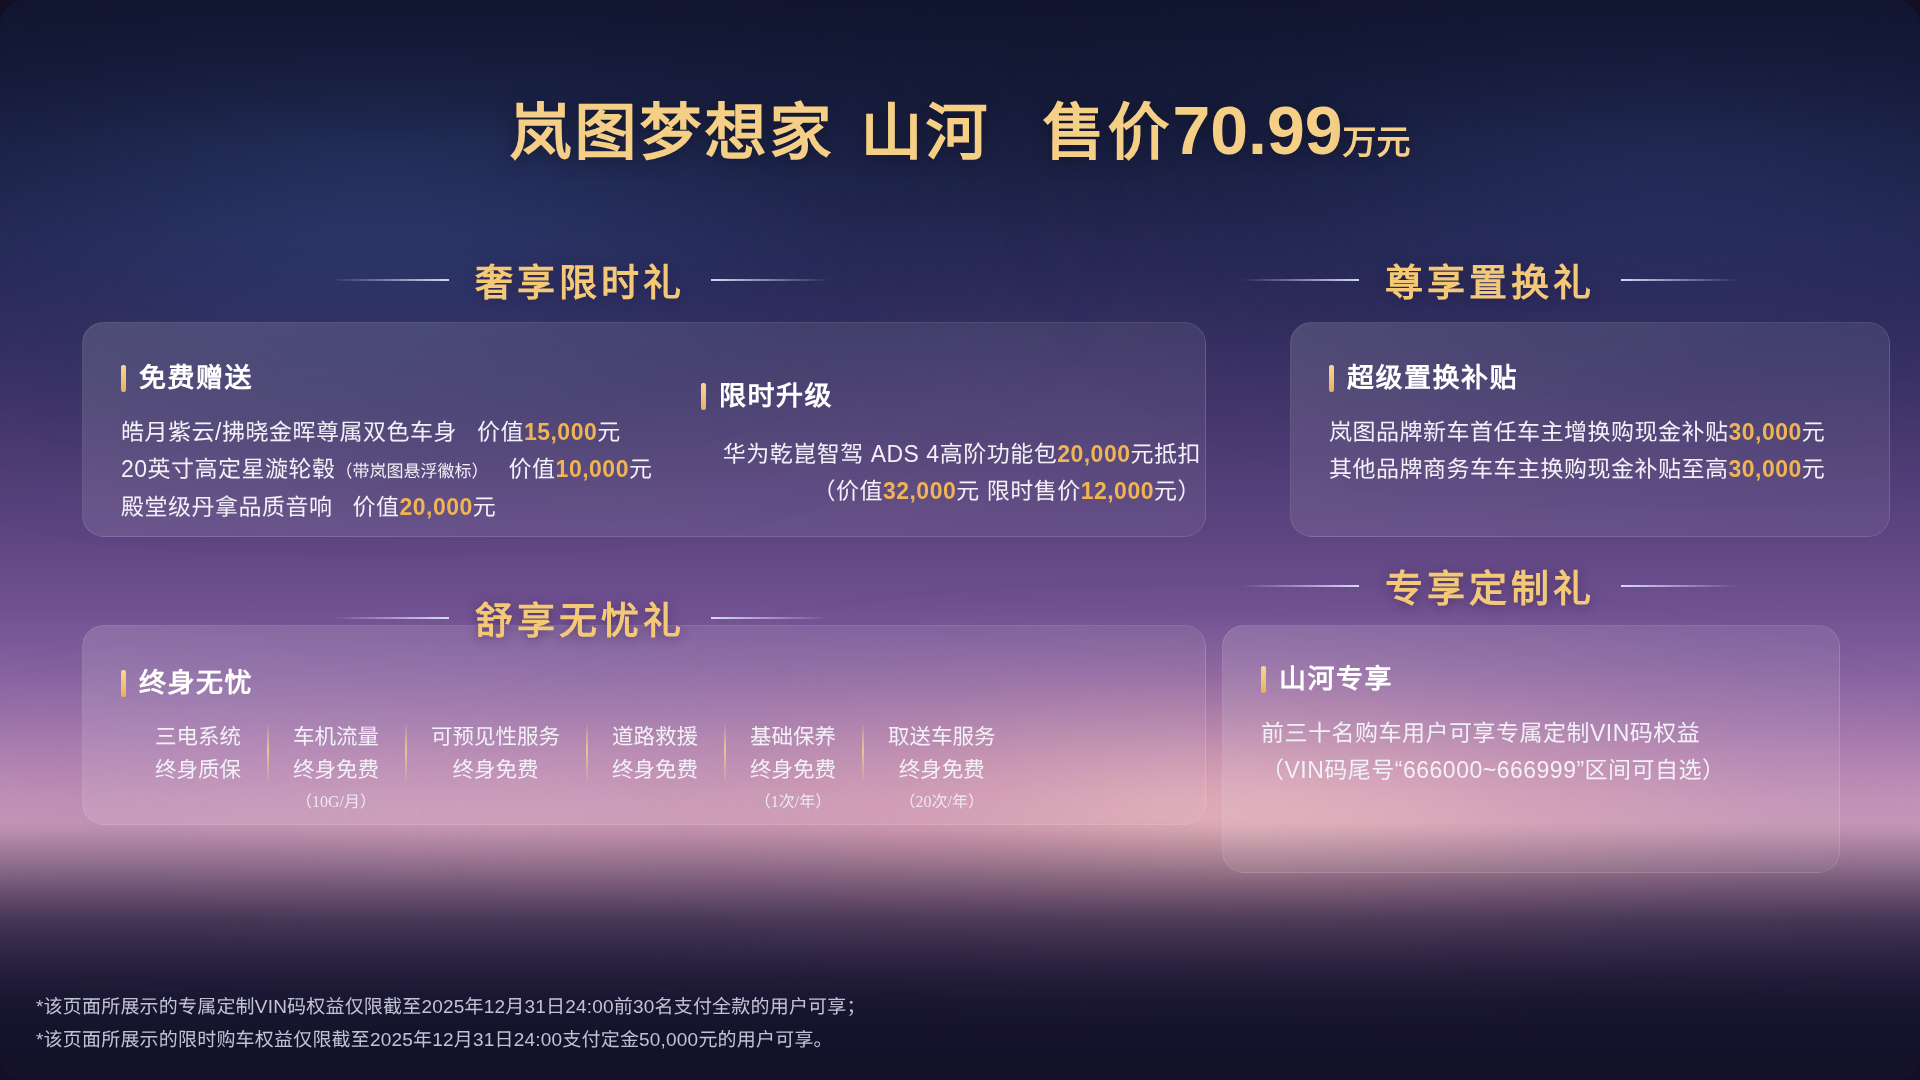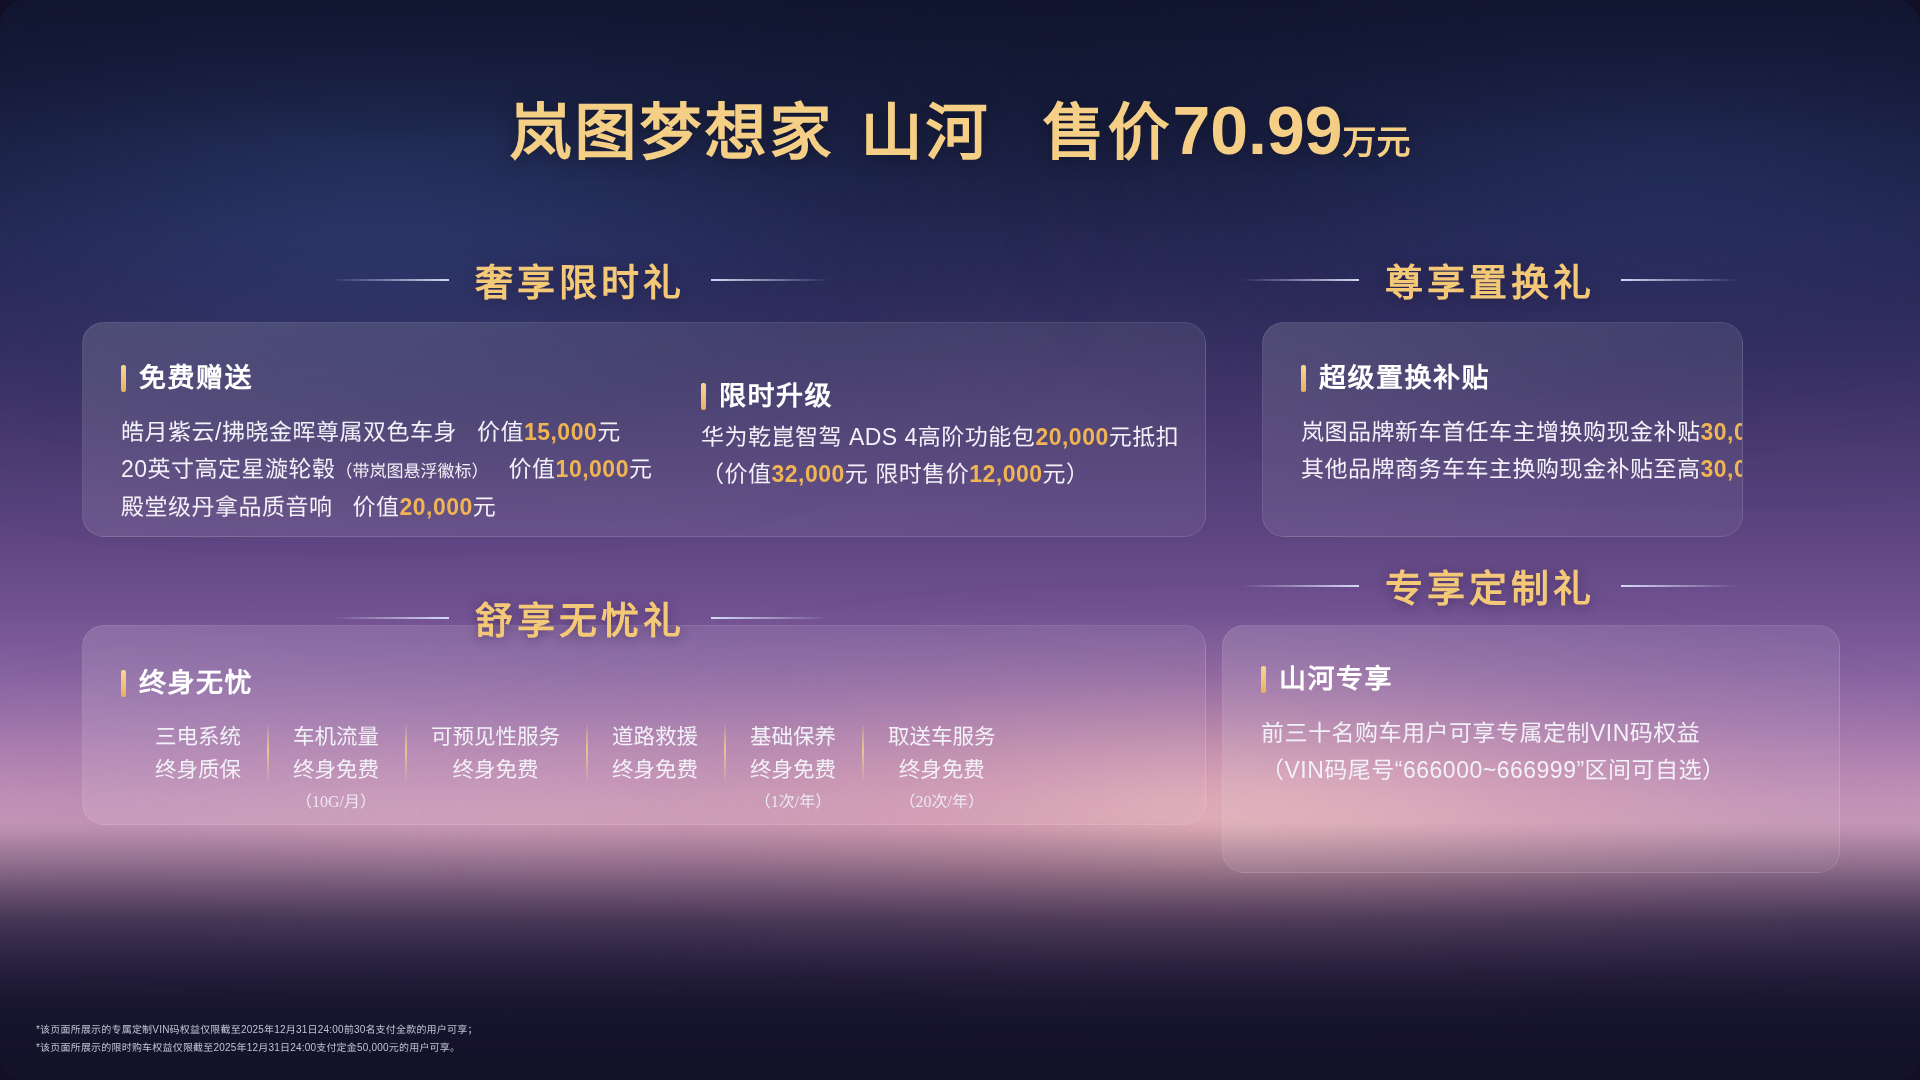--- a/index.html
+++ b/index.html
@@ -191,21 +191,21 @@
   }
 
   
   .footnotes{
     position:absolute;
     left:36px; bottom:24px;
     z-index:6;
   }
   .footnotes div{
     color:#cfd2e2;
-    font-size:10px;
+    font-size:19px;
     letter-spacing:0.2px;
     line-height:1.75;
     white-space:nowrap;
     opacity:0.92;
   }
 </style>
 </head>
 <body>
 
 <div id="stage">
@@ -254,32 +254,32 @@
           <span>殿堂级丹拿品质音响</span><span class="sp"></span><span>价值</span><span class="amt">20,000</span><span>元</span>
         </div>
       </div>
     </div>
 
     <div style="position:absolute; left:618px; top:60px; width:500px;">
       <div class="blk-title">
         <span class="bar"></span>
         <span>限时升级</span>
       </div>
-      <div style="margin-top:9px;">
+      <div style="margin-top:26px;text-align:right;">
         <div class="line-txt">
           <span>华为乾崑智驾 ADS 4高阶功能包</span><span class="amt">20,000</span><span>元抵扣</span>
         </div>
         <div class="line-txt">
           <span>（价值</span><span class="amt">32,000</span><span>元 限时售价</span><span class="amt">12,000</span><span>元）</span>
         </div>
       </div>
     </div>
   </div>
 
-  <div class="card" style="left:1262px; top:322px; width:481px; height:215px;">
+  <div class="card" style="left:1290px; top:322px; width:600px; height:215px;">
     <div style="position:absolute; left:38px; top:42px; width:520px;">
       <div class="blk-title">
         <span class="bar"></span>
         <span>超级置换补贴</span>
       </div>
       <div style="margin-top:22px;">
         <div class="line-txt">
           <span>岚图品牌新车首任车主增换购现金补贴</span><span class="amt">30,000</span><span>元</span>
         </div>
         <div class="line-txt">

